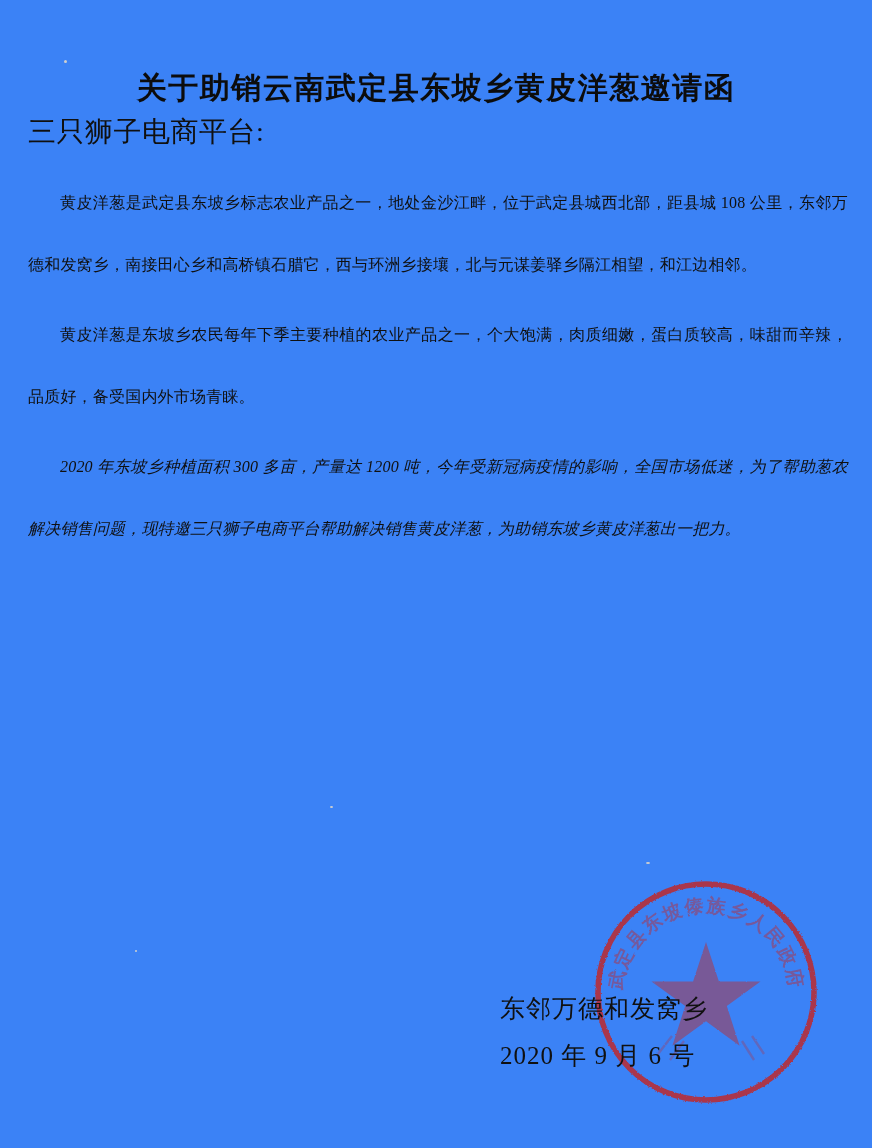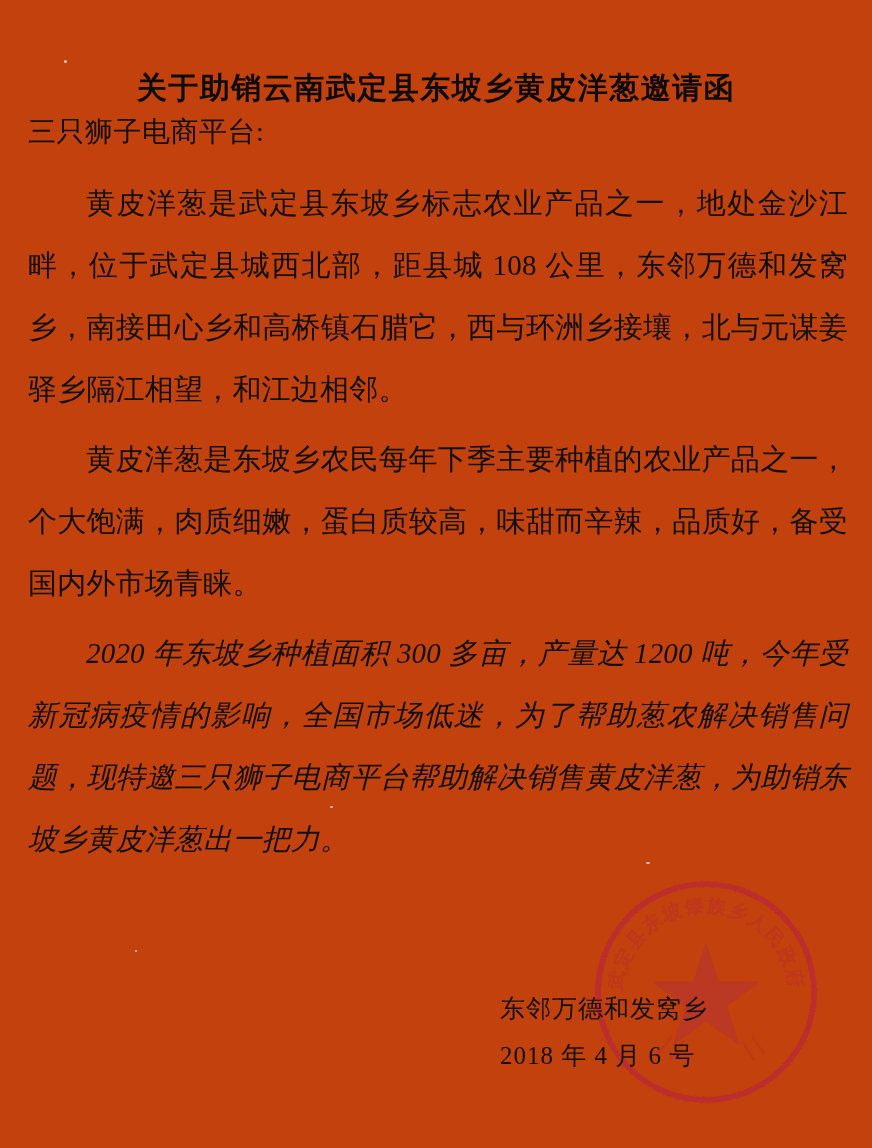--- a/index.html
+++ b/index.html
@@ -6,21 +6,21 @@
   html, body {
     margin: 0;
     padding: 0;
     background: #ffffff;
   }
 
   .page {
     position: relative;
     width: 872px;
     height: 1148px;
-    background: #c2410c;
+    background: #3b82f6;
     overflow: hidden;
     font-family: "Liberation Serif", "DejaVu Serif", serif;
     color: #101010;
     -webkit-font-smoothing: antialiased;
   }
 
   
   .speck {
     position: absolute;
     background: #cfcfcf;
@@ -53,21 +53,21 @@
 
   .body-block {
     position: absolute;
     left: 28px;
     top: 172px;
     width: 820px;
   }
 
   .para {
     margin: 0 0 8px 0;
-    font-size: 29px;
+    font-size: 16px;
     line-height: 62px;
     letter-spacing: 0.2px;
     text-align: justify;
     text-align-last: left;
     text-indent: 2em;
     color: #101010;
     word-break: break-all;
   }
 
   .para:last-child { margin-bottom: 0; font-style: italic; }
@@ -168,16 +168,16 @@
         <path d="M 66 176 L 80 158" stroke="#bb2a33" stroke-width="2.4" fill="none"></path>
         <path d="M 78 182 L 92 163" stroke="#bb2a33" stroke-width="2.4" fill="none"></path>
         <path d="M 150 163 L 162 182" stroke="#bb2a33" stroke-width="2.4" fill="none"></path>
         <path d="M 160 158 L 172 176" stroke="#bb2a33" stroke-width="2.4" fill="none"></path>
       </g>
     </svg>
   </div>
 
   <div class="sign-block">
     <div class="sign-org">东邻万德和发窝乡</div>
-    <div class="sign-date">2018 年 4 月 6 号</div>
+    <div class="sign-date">2020 年 9 月 6 号</div>
   </div>
 
 </div>
 
 </body></html>

